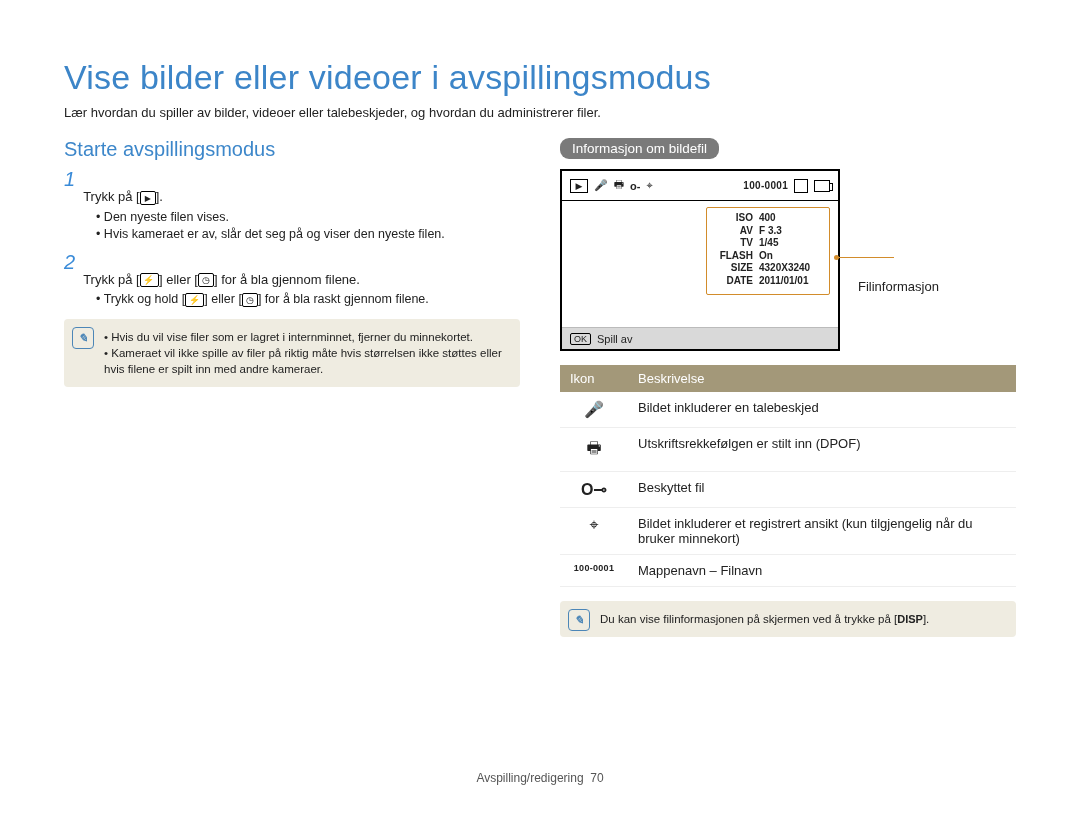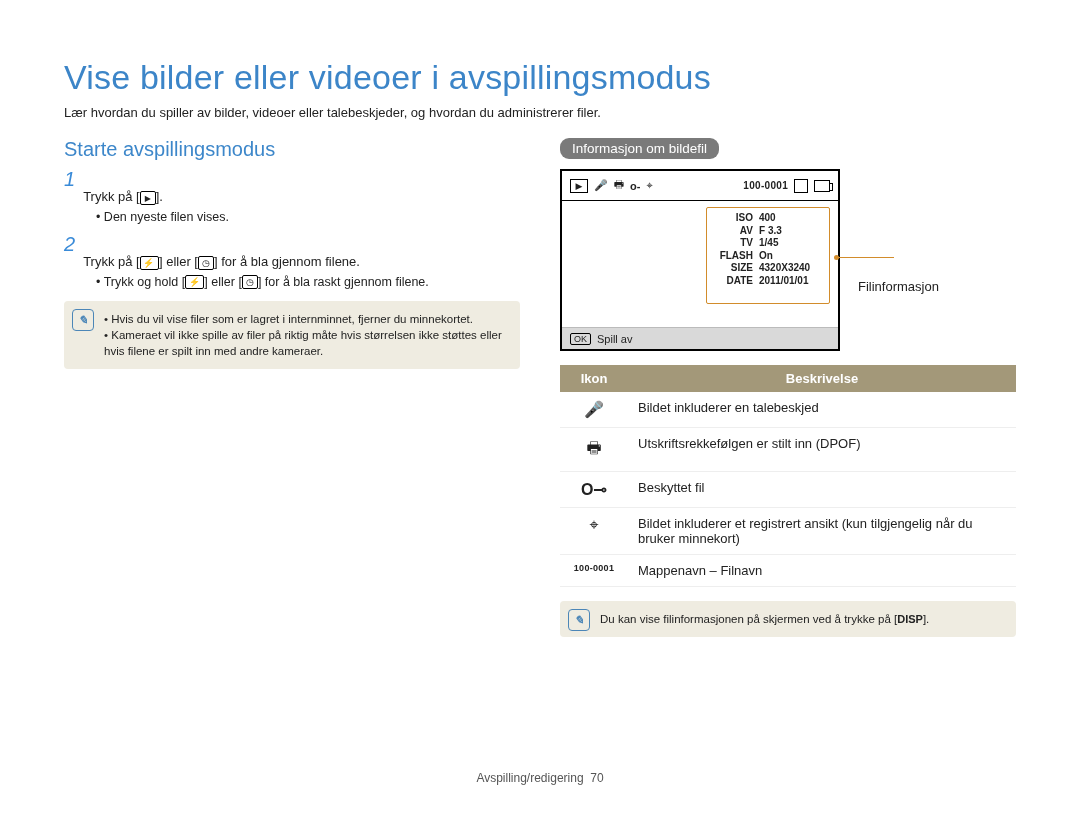--- a/index.html
+++ b/index.html
@@ -43,33 +43,33 @@
     border-radius:9px;padding:3px 12px;font-size:13.5px;margin:0 0 10px}
   .lcd-wrap{position:relative}
   .lcd{width:280px;height:182px;border:2px solid #000;background:#fff;position:relative;margin-bottom:14px}
   .lcd-top{height:30px;border-bottom:1px solid #000;display:flex;align-items:center;padding:0 8px;gap:6px}
   .lcd-top .sq{width:18px;height:14px;border:1.8px solid #000;display:inline-flex;align-items:center;justify-content:center;font-size:9px}
   .lcd-top .mini{font-size:11px}
   .lcd-top .stretch{flex:1}
   .lcd-top .fn{font-size:10px;font-weight:bold;letter-spacing:.3px}
   .lcd-top .chip{width:16px;height:12px;border:1.6px solid #000;display:inline-block;position:relative}
   .lcd-top .chip::after{content:"";position:absolute;right:-4px;top:2px;width:3px;height:6px;border:1.6px solid #000;border-left:none}
-  .info-card{position:absolute;right:8px;top:36px;border:1.8px solid var(--orange);border-radius:2px;padding:4px 6px 16px 6px;font-size:10px;line-height:1.25;font-weight:bold;font-family:Arial,Helvetica,sans-serif}
+  .info-card{position:absolute;right:8px;top:36px;border:1.8px solid var(--orange);border-radius:2px;padding:4px 6px 7px 6px;font-size:10px;line-height:1.25;font-weight:bold;font-family:Arial,Helvetica,sans-serif}
   .info-row{display:flex;gap:6px}
   .info-row .k{width:40px;text-align:right}
   .info-row .v{width:64px}
   .info-conn{position:absolute;right:-56px;top:86px;width:56px;height:1px;background:var(--orange)}
   .info-conn::before{content:"";position:absolute;left:-4px;top:-2px;width:5px;height:5px;border-radius:50%;background:var(--orange)}
   .info-lbl{position:absolute;left:298px;top:110px;font-size:13px}
   .lcd-bot{position:absolute;left:0;right:0;bottom:0;height:22px;background:#d9d9d9;border-top:1px solid #bbb;display:flex;align-items:center;gap:6px;padding:0 8px}
   .lcd-bot .ok{border:1.4px solid #000;font-size:9px;font-weight:normal;border-radius:2px;padding:0 3px}
   .lcd-bot .txt{font-size:11px}
   
   table.icons{width:100%;border-collapse:collapse;font-size:13px}
-  table.icons th{background:var(--olive-hdr);color:#fff;text-align:center;font-weight:700;padding:6px 10px}
+  table.icons th{background:var(--olive-hdr);color:#fff;text-align:left;font-weight:400;padding:6px 10px}
   table.icons th:first-child{width:68px}
   table.icons td{border-bottom:1px solid #eee;padding:8px 10px;vertical-align:top}
   table.icons td.ic{text-align:center;width:68px;font-size:16px}
   .disp-tag{font-weight:bold;font-size:11px}
   .footer{position:absolute;bottom:30px;left:0;right:0;text-align:center;font-size:12px;color:#555}
 </style>
 </head>
 <body>
 
 <div class="page">
@@ -82,20 +82,21 @@
       <h2 class="h2">Starte avspillingsmodus</h2>
 
       <div class="step">
         <span class="step-num">1</span>
         <span class="step-txt">
           <span>Trykk på [</span><span class="kbd play"></span><span>].</span>
         </span>
       </div>
       <ul class="bullets">
         <li>Den nyeste filen vises.</li>
+        <li>Hvis kameraet er av, slår det seg på og viser den nyeste filen.</li>
       </ul>
 
       <div class="step">
         <span class="step-num">2</span>
         <span class="step-txt">
           <span>Trykk på [</span><span class="kbd flash"></span><span>] eller [</span><span class="kbd timer"></span><span>] for å bla gjennom filene.</span>
         </span>
       </div>
       <ul class="bullets">
         <li>

